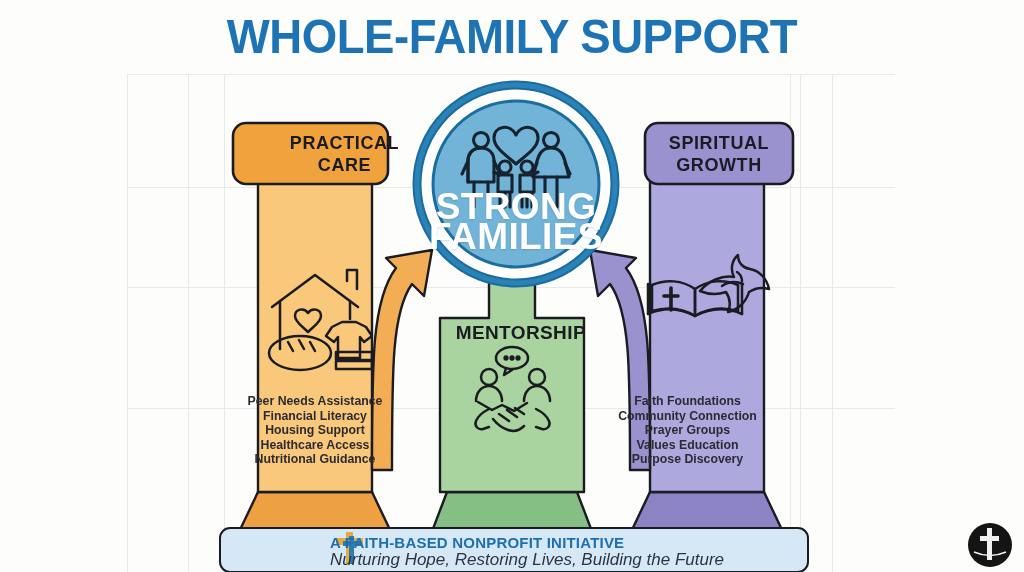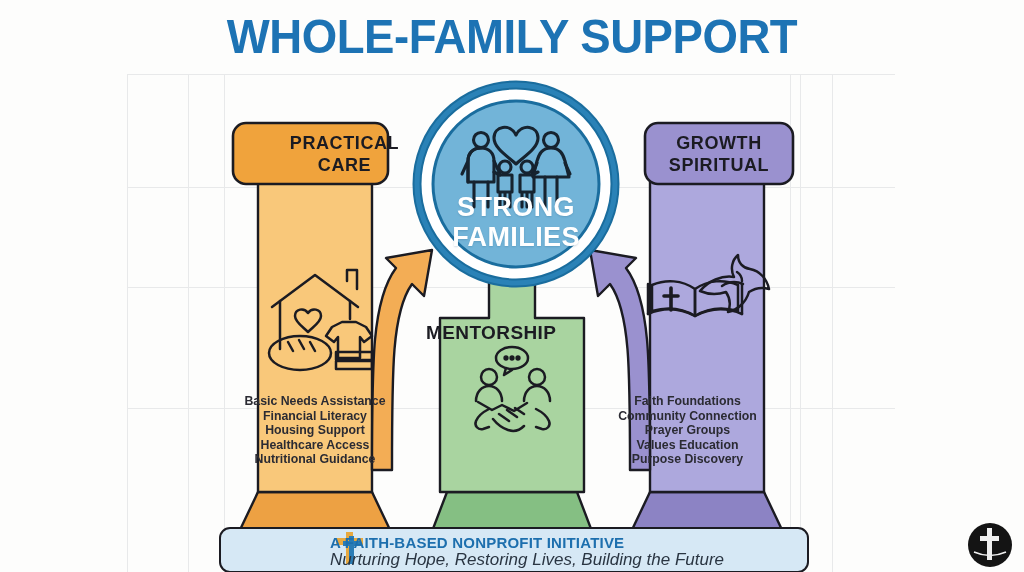--- a/index.html
+++ b/index.html
@@ -33,27 +33,27 @@
   
   #art{position:absolute;left:0;top:0;width:1024px;height:572px;}
 
   
   .hdr-box-label{
     position:absolute;text-align:center;
     font-weight:bold;color:#1b1b22;
     font-size:18px;line-height:22px;letter-spacing:0.6px;
   }
   .mentor-label{
-    position:absolute;text-align:left;width:160px;left:426px;top:322px;
+    position:absolute;text-align:right;width:160px;left:426px;top:322px;
     font-weight:bold;color:#1b1b22;font-size:19px;letter-spacing:0.4px;
   }
   .circle-label{
     position:absolute;left:418px;top:192px;width:196px;
     text-align:center;color:#ffffff;font-weight:bold;
-    font-size:27px;line-height:30px;letter-spacing:0.4px;
+    font-size:37px;line-height:30px;letter-spacing:0.4px;
     text-shadow:0 1px 2px rgba(0,60,100,.18);
   }
   .list{
     position:absolute;text-align:center;
     color:#2b2b33;font-size:12.3px;line-height:14.6px;font-weight:600;
   }
   .list div{white-space:nowrap;}
 
   .banner-title{
     position:absolute;left:330px;top:534px;width:420px;
@@ -196,33 +196,33 @@
       <path d="M974 552 q16 7 32 0" stroke="#f0f0f0" stroke-width="1.4" fill="none"></path>
     </g>
   </svg>
 
   <div class="hdr-box-label" style="left:233px;top:132px;width:155px;margin-left:34px;">
     <div>PRACTICAL</div>
     <div>CARE</div>
   </div>
 
   <div class="hdr-box-label" style="left:645px;top:132px;width:148px;">
+    <div>SPIRITUAL</div>
     <div>GROWTH</div>
-    <div>SPIRITUAL</div>
   </div>
 
   <div class="mentor-label">MENTORSHIP</div>
 
   <div class="circle-label">
     <div>STRONG</div>
     <div>FAMILIES</div>
   </div>
 
   <div class="list" style="left:240px;top:394px;width:150px;">
-    <div>Basic Needs Assistance</div>
+    <div>Peer Needs Assistance</div>
     <div>Financial Literacy</div>
     <div>Housing Support</div>
     <div>Healthcare Access</div>
     <div>Nutritional Guidance</div>
   </div>
 
 
   <div class="list" style="left:600px;top:394px;width:175px;">
     <div>Faith Foundations</div>
     <div>Community Connection</div>

